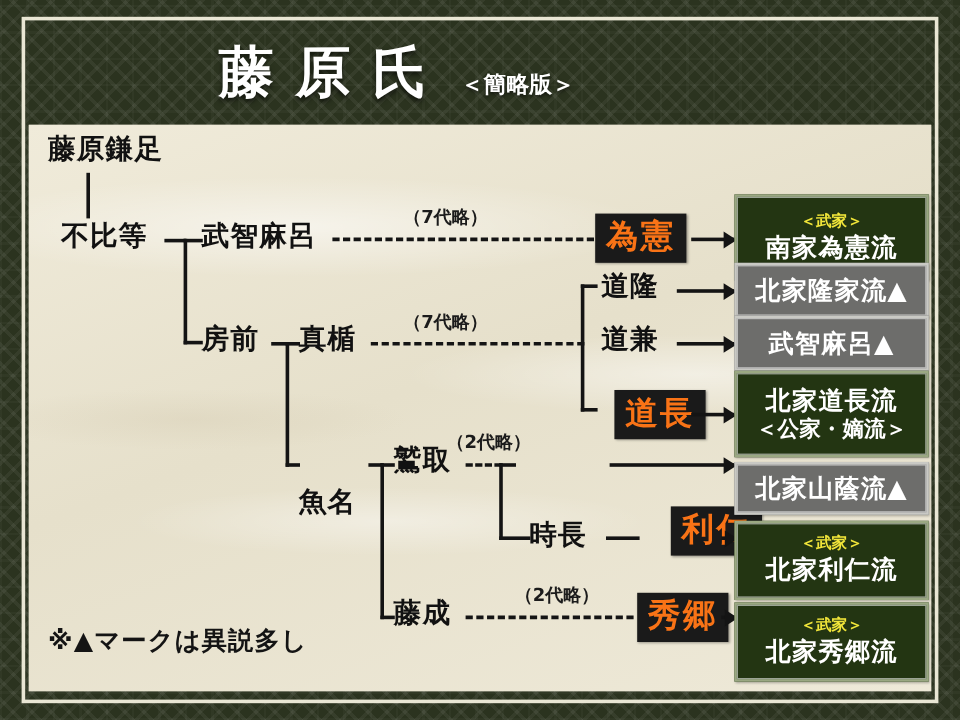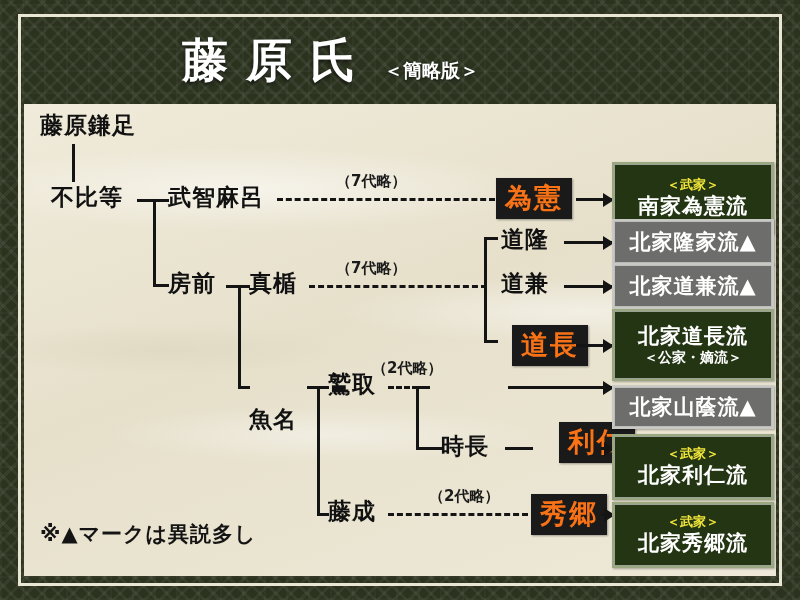--- a/index.html
+++ b/index.html
@@ -186,21 +186,21 @@
   }
   .result .main {
     font-size: 21px;
     font-weight: bold;
     color: #ffffff;
     letter-spacing: 1px;
     line-height: 1.15;
     white-space: nowrap;
   }
   .result .sub {
-    font-size: 14px;
+    font-size: 18px;
     font-weight: bold;
     color: #ffffff;
     letter-spacing: 0px;
     line-height: 1.2;
     margin-top: 1px;
     white-space: nowrap;
   }
 
   
   #footnote {
@@ -309,21 +309,21 @@
     </div>
 
     <div class="result gray" style="left:588px; top:115px; height:46px;">
       <div class="inner">
         <span class="main">北家隆家流▲</span>
       </div>
     </div>
 
     <div class="result gray" style="left:588px; top:159px; height:46px;">
       <div class="inner">
-        <span class="main">北家道兼流▲</span>
+        <span class="main">武智麻呂▲</span>
       </div>
     </div>
 
     <div class="result green" style="left:588px; top:205px; height:72px;">
       <div class="inner">
         <span class="main">北家道長流</span>
         <span class="sub">＜公家・嫡流＞</span>
       </div>
     </div>
 

